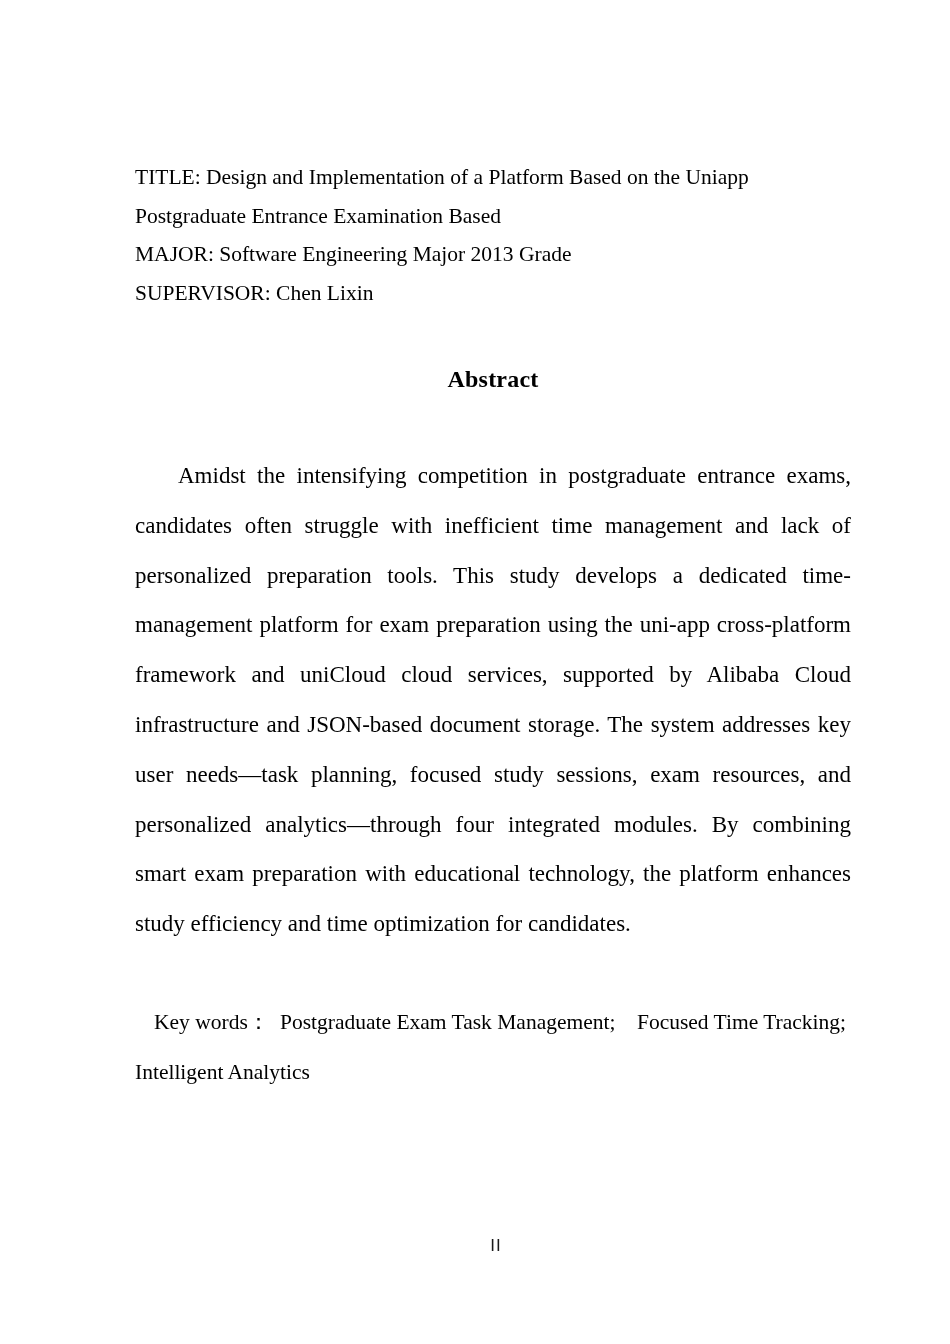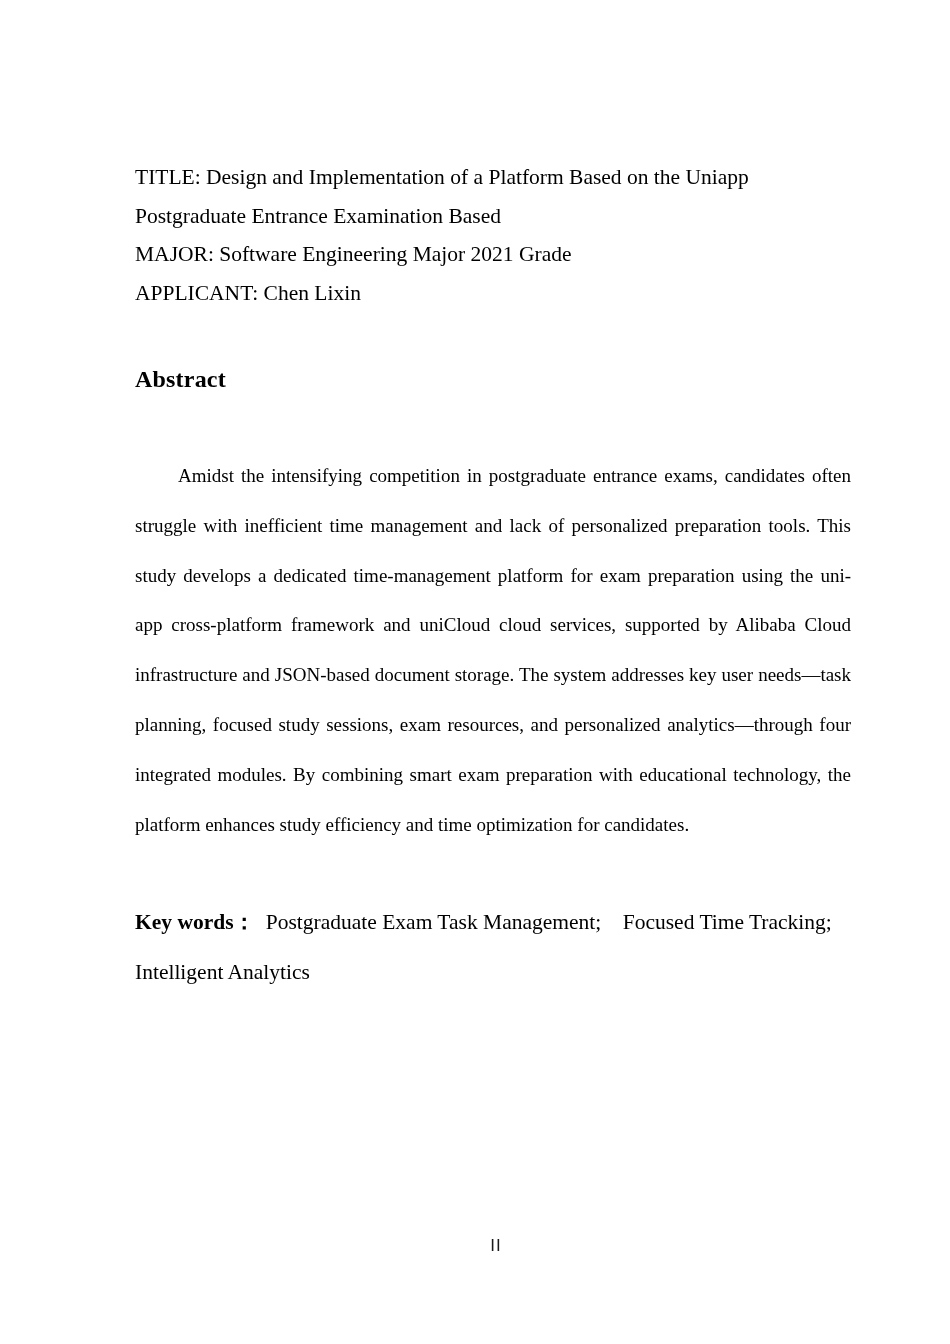--- a/index.html
+++ b/index.html
@@ -37,45 +37,47 @@
   }
   .meta-line {
     white-space: pre-wrap;
   }
 
   
   .abstract-heading {
     margin-top: 52px;
     font-size: 24px;
     font-weight: bold;
+    text-align: center;
     line-height: 30px;
     letter-spacing: 0.2px;
   }
 
   
   .abstract-body {
     margin-top: 57px;
-    font-size: 19px;
+    font-size: 23px;
     line-height: 49.8px;
     text-align: justify;
     text-justify: inter-word;
     text-indent: 43px;
     hyphens: none;
   }
 
   
   .keywords {
     margin-top: 49px;
     font-size: 21.5px;
     line-height: 49.8px;
     text-align: left;
   }
   .keywords-label {
-    font-weight: bold;
+    font-weight: normal;
     white-space: pre;
+    margin-left: 19px;
   }
   .keywords-values {
     white-space: pre-wrap;
     text-align: center;
   }
 
   
   .page-number {
     position: absolute;
     left: 0;
@@ -93,22 +95,22 @@
 </head>
 <body>
 
 <div class="page">
 
   <div class="content">
 
     <div class="meta-block">
       <div class="meta-line">TITLE: Design and Implementation of a Platform Based on the Uniapp</div>
       <div class="meta-line">Postgraduate Entrance Examination Based</div>
-      <div class="meta-line">MAJOR: Software Engineering Major 2021 Grade</div>
-      <div class="meta-line">APPLICANT: Chen Lixin</div>
+      <div class="meta-line">MAJOR: Software Engineering Major 2013 Grade</div>
+      <div class="meta-line">SUPERVISOR: Chen Lixin</div>
     </div>
 
     <div class="abstract-heading">Abstract</div>
 
     <div class="abstract-body">Amidst the intensifying competition in postgraduate entrance exams, candidates often struggle with inefficient time management and lack of personalized preparation tools. This study develops a dedicated time-management platform for exam preparation using the uni-app cross-platform framework and uniCloud cloud services, supported by Alibaba Cloud infrastructure and JSON-based document storage. The system addresses key user needs—task planning, focused study sessions, exam resources, and personalized analytics—through four integrated modules. By combining smart exam preparation with educational technology, the platform enhances study efficiency and time optimization for candidates.</div>
 
     <div class="keywords">
       <span class="keywords-label">Key words：</span><span class="keywords-values">  Postgraduate Exam Task Management;    Focused Time Tracking; Intelligent Analytics</span>
     </div>
 

